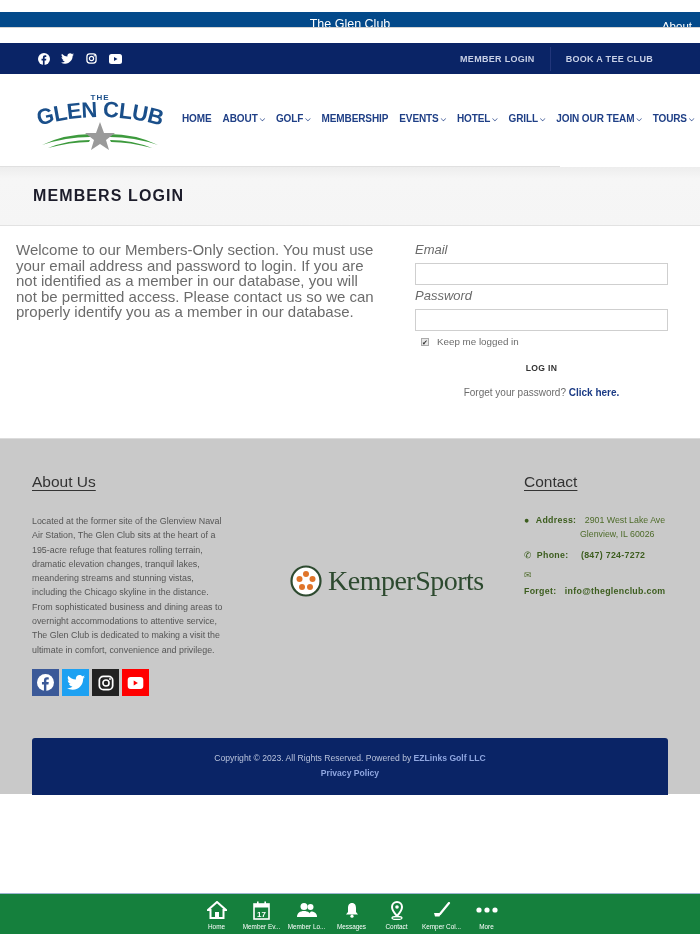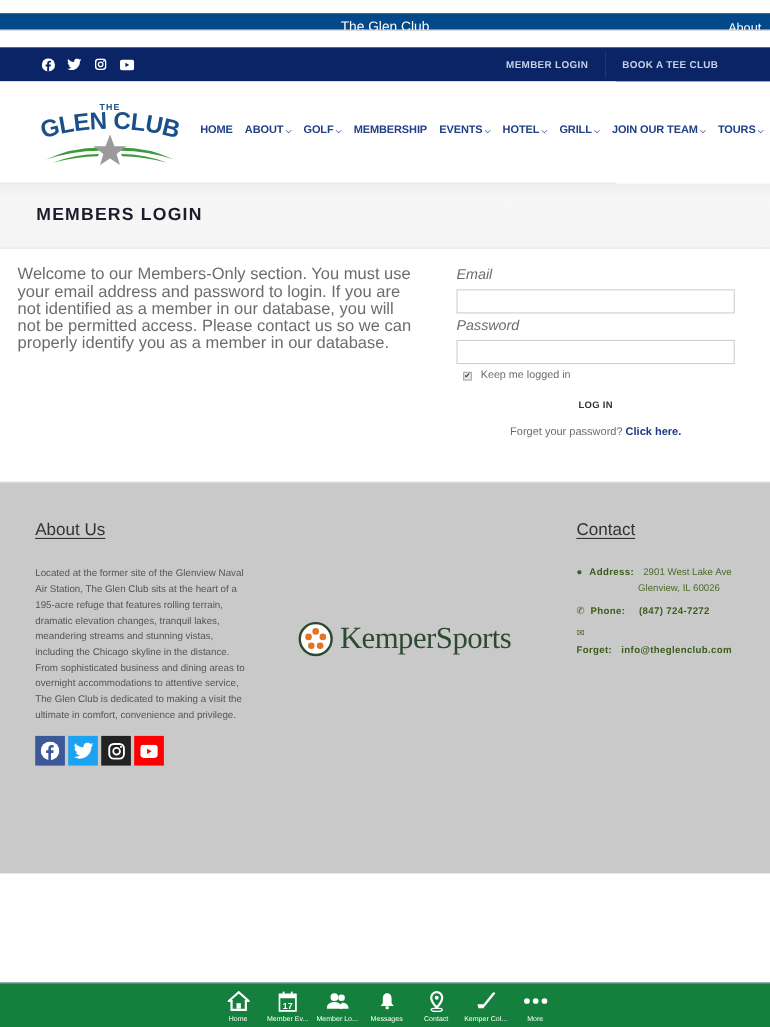--- a/index.html
+++ b/index.html
@@ -30,21 +30,21 @@
   .login-btn { position: absolute; left: 415px; top: 363px; width: 253px; text-align: center; font-size: 8.6px; font-weight: bold; color: #333; letter-spacing: 0.3px; cursor: pointer; }
   .forgot { position: absolute; left: 415px; top: 387px; width: 253px; text-align: center; font-size: 10px; color: #6b6b6b; }
   .forgot a { color: #1b3b85; font-weight: bold; text-decoration: none; cursor: pointer; }
   .footer { position: absolute; top: 438px; left: 0; width: 700px; height: 356px; background: #c9c9c9; border-top: 1px solid #dcdcdc; }
   .footer h3 { font-size: 15.5px; font-weight: normal; color: #333; position: absolute; }
   .footer h3 .ul { text-decoration: underline; text-underline-offset: 3px; }
   .about-us { left: 32px; top: 34px; }
   .about-text { position: absolute; left: 32px; top: 75px; width: 196px; font-size: 8.9px; line-height: 14.3px; color: #555; }
   .fsoc { position: absolute; left: 32px; top: 230px; display: flex; gap: 3px; }
   .fsoc .b { width: 27px; height: 27px; display: flex; align-items: center; justify-content: center; cursor: pointer; }
-  .kemper { position: absolute; left: 271px; top: 126px; display: flex; align-items: flex-start; cursor: pointer; }
+  .kemper { position: absolute; left: 290px; top: 126px; display: flex; align-items: flex-start; cursor: pointer; }
   .kemper .name { font-family: "Liberation Serif", serif; font-size: 28px; color: #2d4a2f; margin-left: 6px; letter-spacing: -0.5px; }
   .contact { left: 524px; top: 34px; }
   .crow { position: absolute; font-size: 8.8px; color: #4e6b2a; }
   .crow b { font-weight: bold; color: #3c5d1e; letter-spacing: 0.3px; }
   .copybar { position: absolute; left: 32px; top: 299px; width: 636px; height: 57px; background: #0a2466; border-radius: 3px 3px 0 0; text-align: center; }
   .copybar .line1 { margin-top: 15px; font-size: 8.6px; color: #b9c3dc; }
   .copybar .line1 a, .copybar .line2 a { color: #8fa6e0; font-weight: bold; text-decoration: none; cursor: pointer; }
   .copybar .line2 { margin-top: 5px; font-size: 8.6px; }
   .tabbar { position: absolute; top: 893px; left: 0; width: 700px; height: 41px; background: #15803d; border-top: 1px solid #9cb5d0; }
   .tabs { position: absolute; left: 194px; top: 6px; display: flex; }
@@ -222,20 +222,29 @@
     <span style="color:#3c5d1e;">✆</span>
     <b style="margin-left:3px;">Phone:</b>
     <b style="margin-left:10px;">(847) 724-7272</b>
   </div>
   <div class="crow" style="left:524px; top:131px;">✉</div>
   <div class="crow" style="left:524px; top:147px;">
     <b>Forget:</b>
     <b style="margin-left:6px;">info@theglenclub.com</b>
   </div>
 
+  <div class="copybar">
+    <div class="line1">
+      <span>Copyright © 2023. All Rights Reserved. Powered by</span>
+      <a>EZLinks Golf LLC</a>
+    </div>
+    <div class="line2">
+      <a>Privacy Policy</a>
+    </div>
+  </div>
 </div>
 
 <div class="tabbar">
   <div class="tabs">
     <div class="tab">
       <span class="ic">
         <svg width="20" height="18" viewBox="0 0 20 18">
             <path d="M10 1L1 9h2.5v8h13V9H19z" fill="none" stroke="#fff" stroke-width="2"></path>
             <rect x="8" y="11" width="4" height="5" fill="#fff"></rect>
           </svg>

